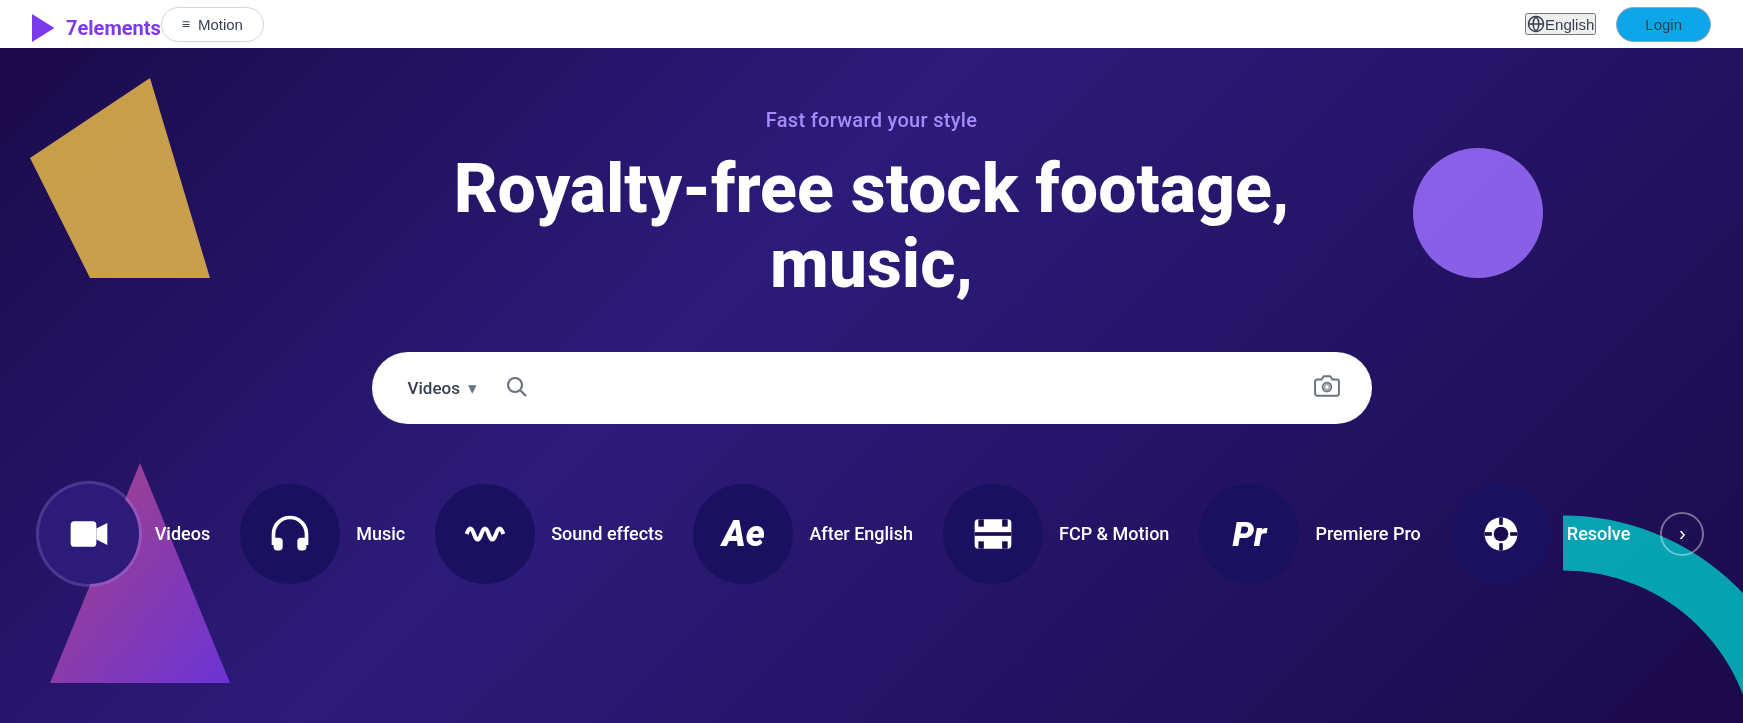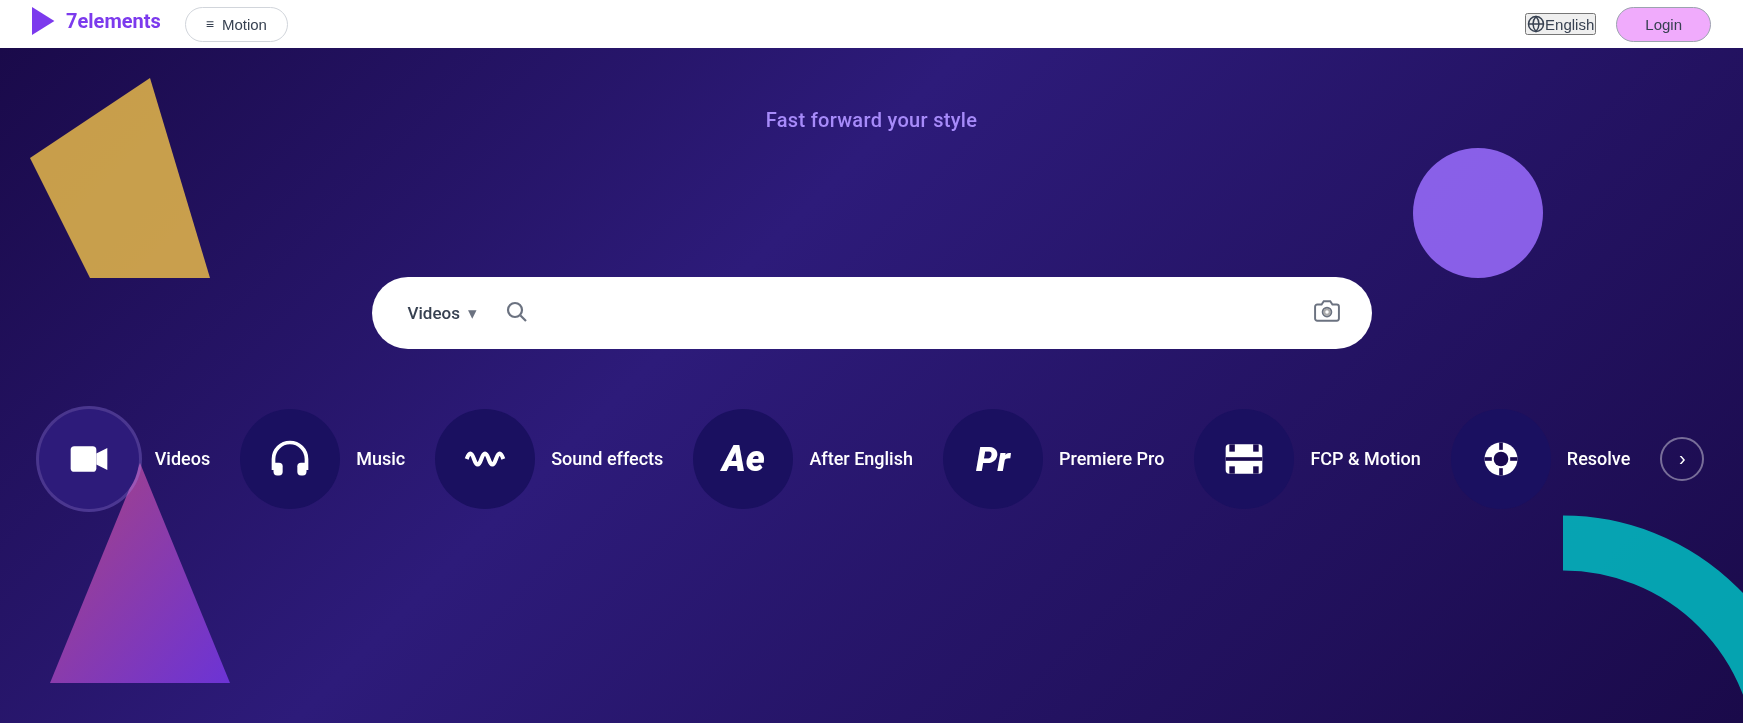--- a/index.html
+++ b/index.html
@@ -17,22 +17,21 @@
       height: 48px;
       display: flex;
       align-items: center;
       justify-content: space-between;
       padding: 0 32px;
       position: relative;
       z-index: 10;
     }
     .header-left {
       display: flex;
-      align-items: flex-start;
-      gap: 24px;
+      align-items: flex-end;
     }
     .logo {
       display: flex;
       align-items: center;
       gap: 6px;
     }
     .logo-icon {
       width: 28px;
       height: 28px;
     }
@@ -65,21 +64,21 @@
       display: flex;
       align-items: center;
       font-size: 15px;
       color: #374151;
       cursor: pointer;
     }
     .login-btn {
       padding: 8px 28px;
       border: 1.5px solid #9ca3af;
       border-radius: 24px;
-      background: #f0abfc;
+      background: #0ea5e9;
       font-size: 15px;
       color: #374151;
       cursor: pointer;
     }
 
     
     .hero {
       background: #1e1060;
       background: linear-gradient(135deg, #1a0a4a 0%, #2d1b7a 40%, #1a0a4a 100%);
       min-height: 675px;
@@ -294,21 +293,21 @@
   <div class="shape-purple-circle"></div>
   <div class="shape-teal-arc">
     <svg width="300" height="300" viewBox="0 0 300 300">
       <path d="M300,300 Q300,0 0,0 L0,300 Z" fill="none"></path>
       <path d="M300,300 A220,220 0 0,0 80,80" stroke="#00c9c9" stroke-width="55" fill="none" opacity="0.8"></path>
     </svg>
   </div>
 
   <p class="hero-subtitle">Fast forward your style</p>
   <h1 class="hero-title">
-    <br>
+    <span>Royalty-free stock footage, music,</span><br>
   </h1>
 
   <div class="search-bar">
     <div class="search-dropdown">
       <span>Videos</span>
       <span class="chevron-icon">▾</span>
     </div>
     <div class="search-icon-wrap">
       <svg width="24" height="24" viewBox="0 0 24 24" fill="none" stroke="#6b7280" stroke-width="2.2">
         <circle cx="11" cy="11" r="7"></circle>
@@ -355,45 +354,45 @@
         </svg>
       </div>
       <span class="category-label">Sound effects</span>
     </div>
 
     <div class="category-item">
       <div class="category-icon-circle">
         <span style="font-size:36px;font-weight:900;color:white;font-style:italic;">Ae</span>
       </div>
       <span class="category-label">After English</span>
-    </div>
-
-    <div class="category-item">
-      <div class="category-icon-circle">
-        <span style="font-size:34px;font-weight:900;color:white;font-style:italic;">Pr</span>
-      </div>
-      <span class="category-label">Premiere Pro</span>
     </div>
 
     <div class="category-item">
       <div class="category-icon-circle">
         <svg width="44" height="44" viewBox="0 0 24 24" fill="white">
           <rect x="2" y="4" width="20" height="16" rx="2" fill="white"></rect>
           <rect x="4" y="4" width="3" height="4" fill="#1a0a50"></rect>
           <rect x="17" y="4" width="3" height="4" fill="#1a0a50"></rect>
           <rect x="4" y="16" width="3" height="4" fill="#1a0a50"></rect>
           <rect x="17" y="16" width="3" height="4" fill="#1a0a50"></rect>
           <rect x="2" y="11" width="20" height="2" fill="#1a0a50"></rect>
         </svg>
       </div>
       <span class="category-label">FCP &amp; Motion</span>
     </div>
 
     <div class="category-item">
       <div class="category-icon-circle">
+        <span style="font-size:34px;font-weight:900;color:white;font-style:italic;">Pr</span>
+      </div>
+      <span class="category-label">Premiere Pro</span>
+    </div>
+
+    <div class="category-item">
+      <div class="category-icon-circle">
         <svg width="44" height="44" viewBox="0 0 24 24">
           <circle cx="12" cy="12" r="9" fill="white"></circle>
           <circle cx="12" cy="12" r="4" fill="#1a0a50"></circle>
           <line x1="12" y1="3" x2="12" y2="7" stroke="#1a0a50" stroke-width="2"></line>
           <line x1="12" y1="17" x2="12" y2="21" stroke="#1a0a50" stroke-width="2"></line>
           <line x1="3" y1="12" x2="7" y2="12" stroke="#1a0a50" stroke-width="2"></line>
           <line x1="17" y1="12" x2="21" y2="12" stroke="#1a0a50" stroke-width="2"></line>
         </svg>
       </div>
       <span class="category-label">Resolve</span>

